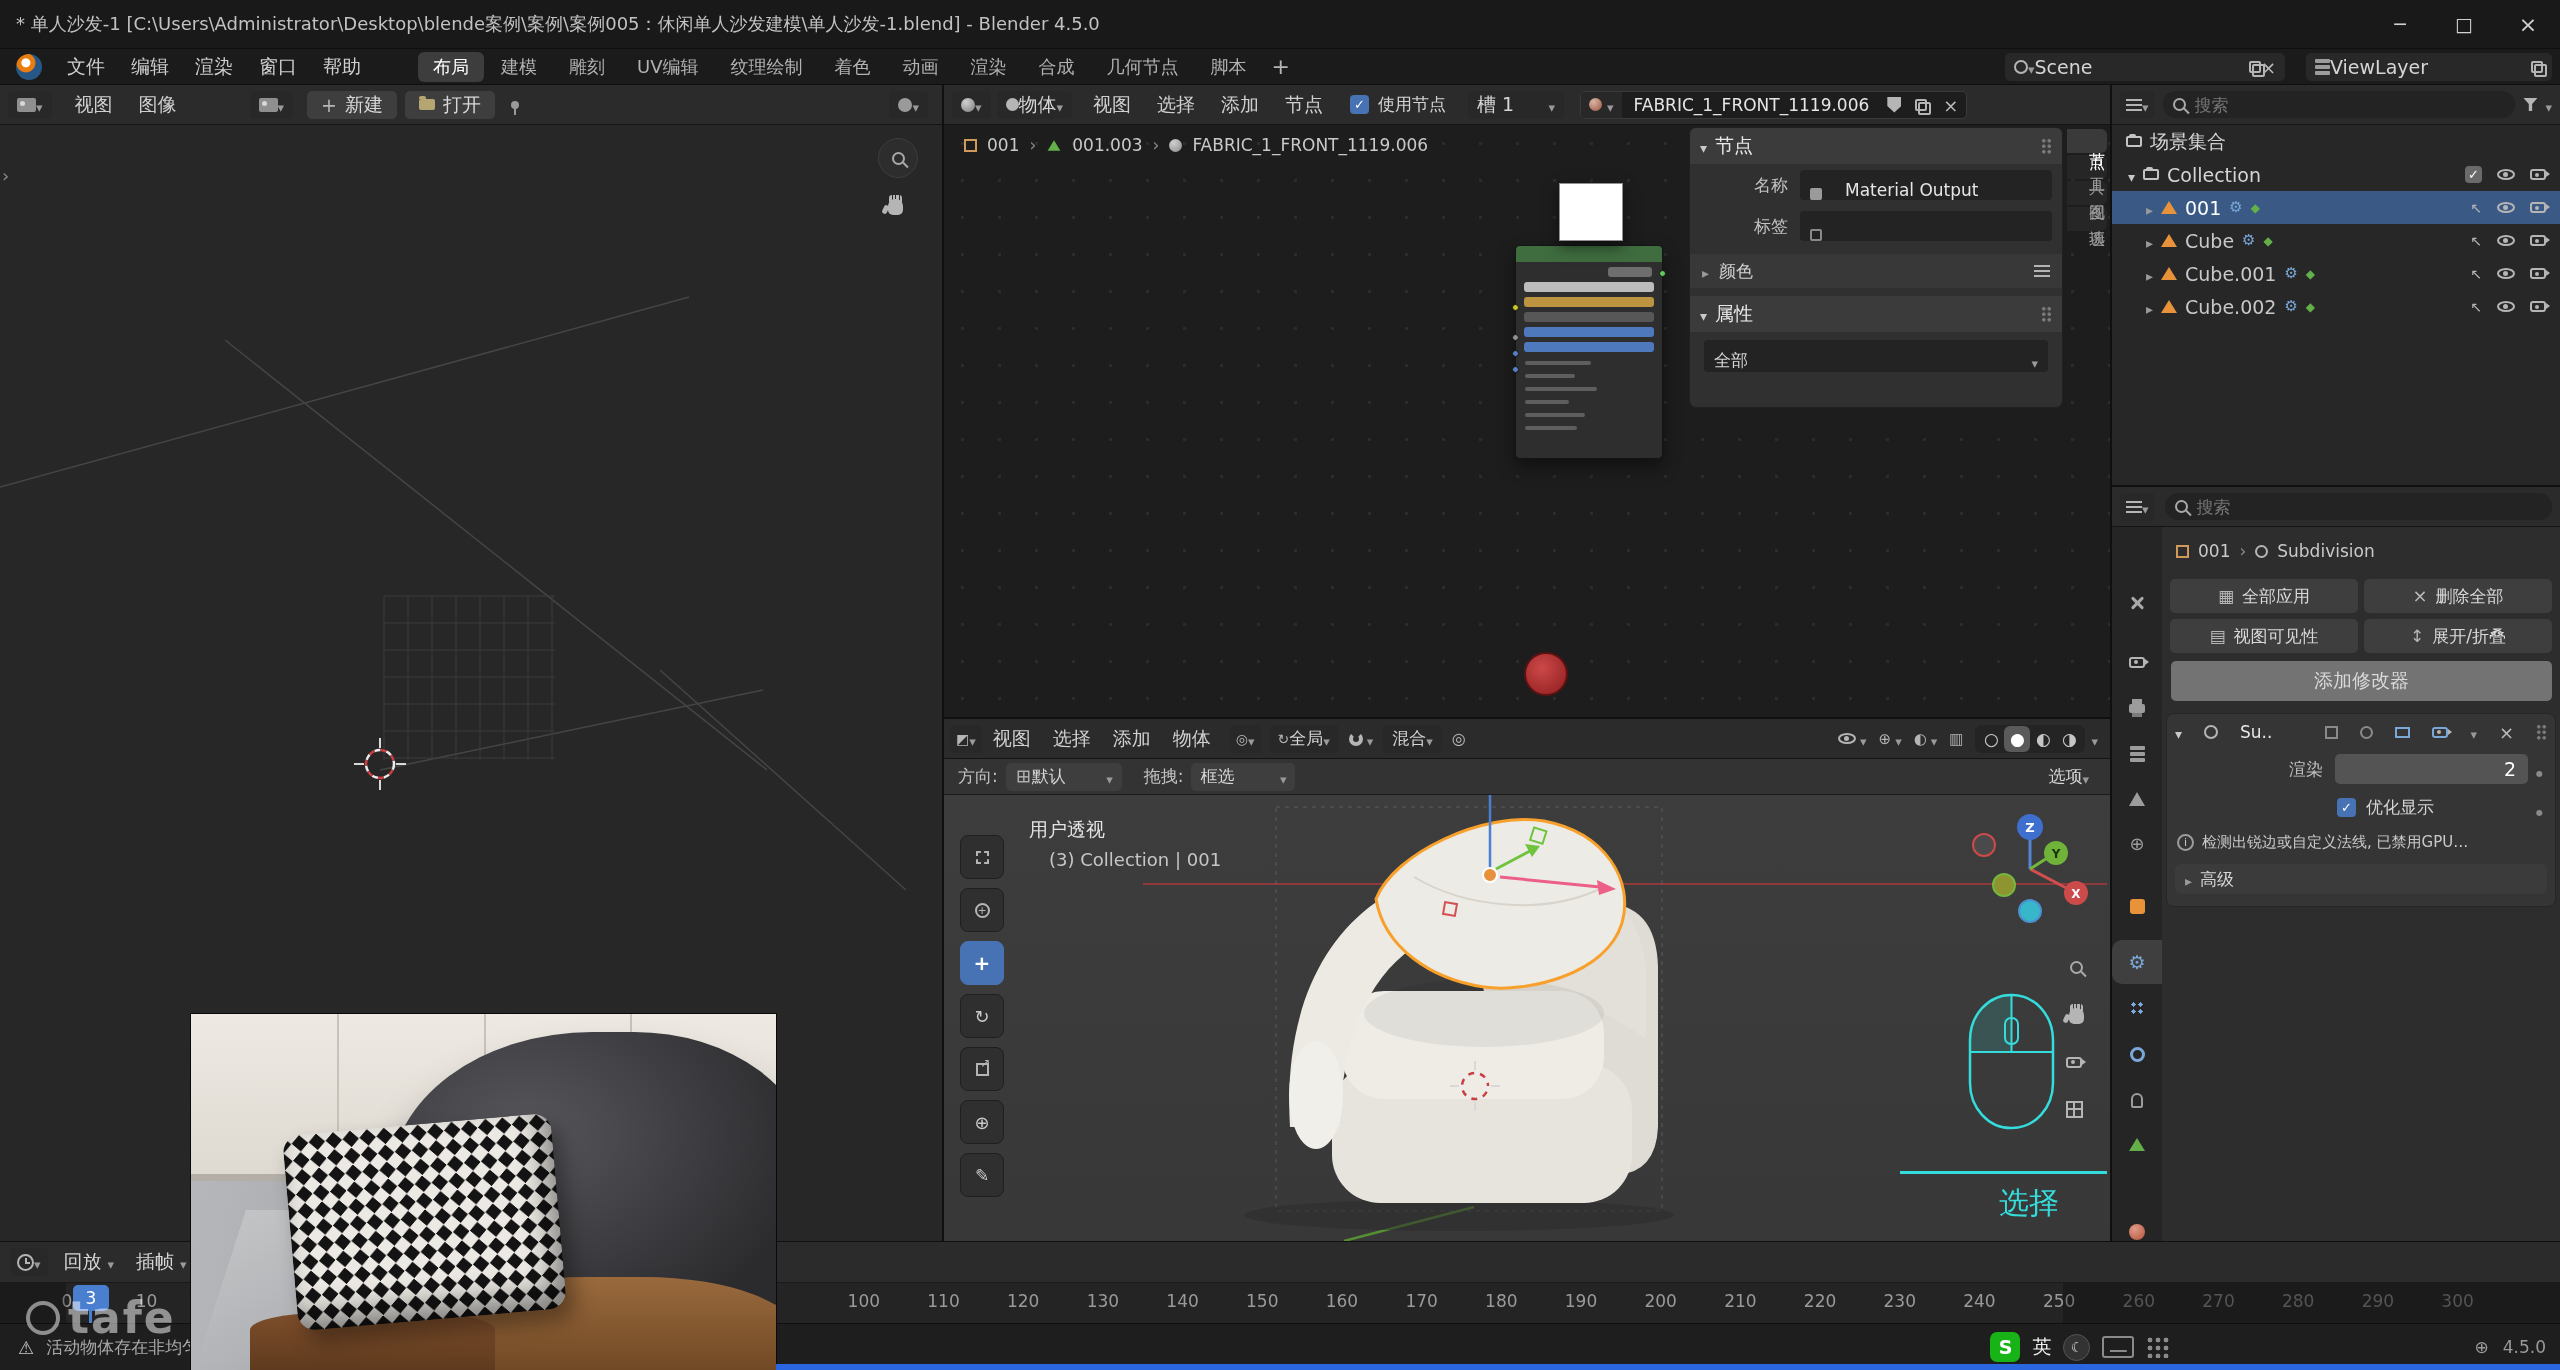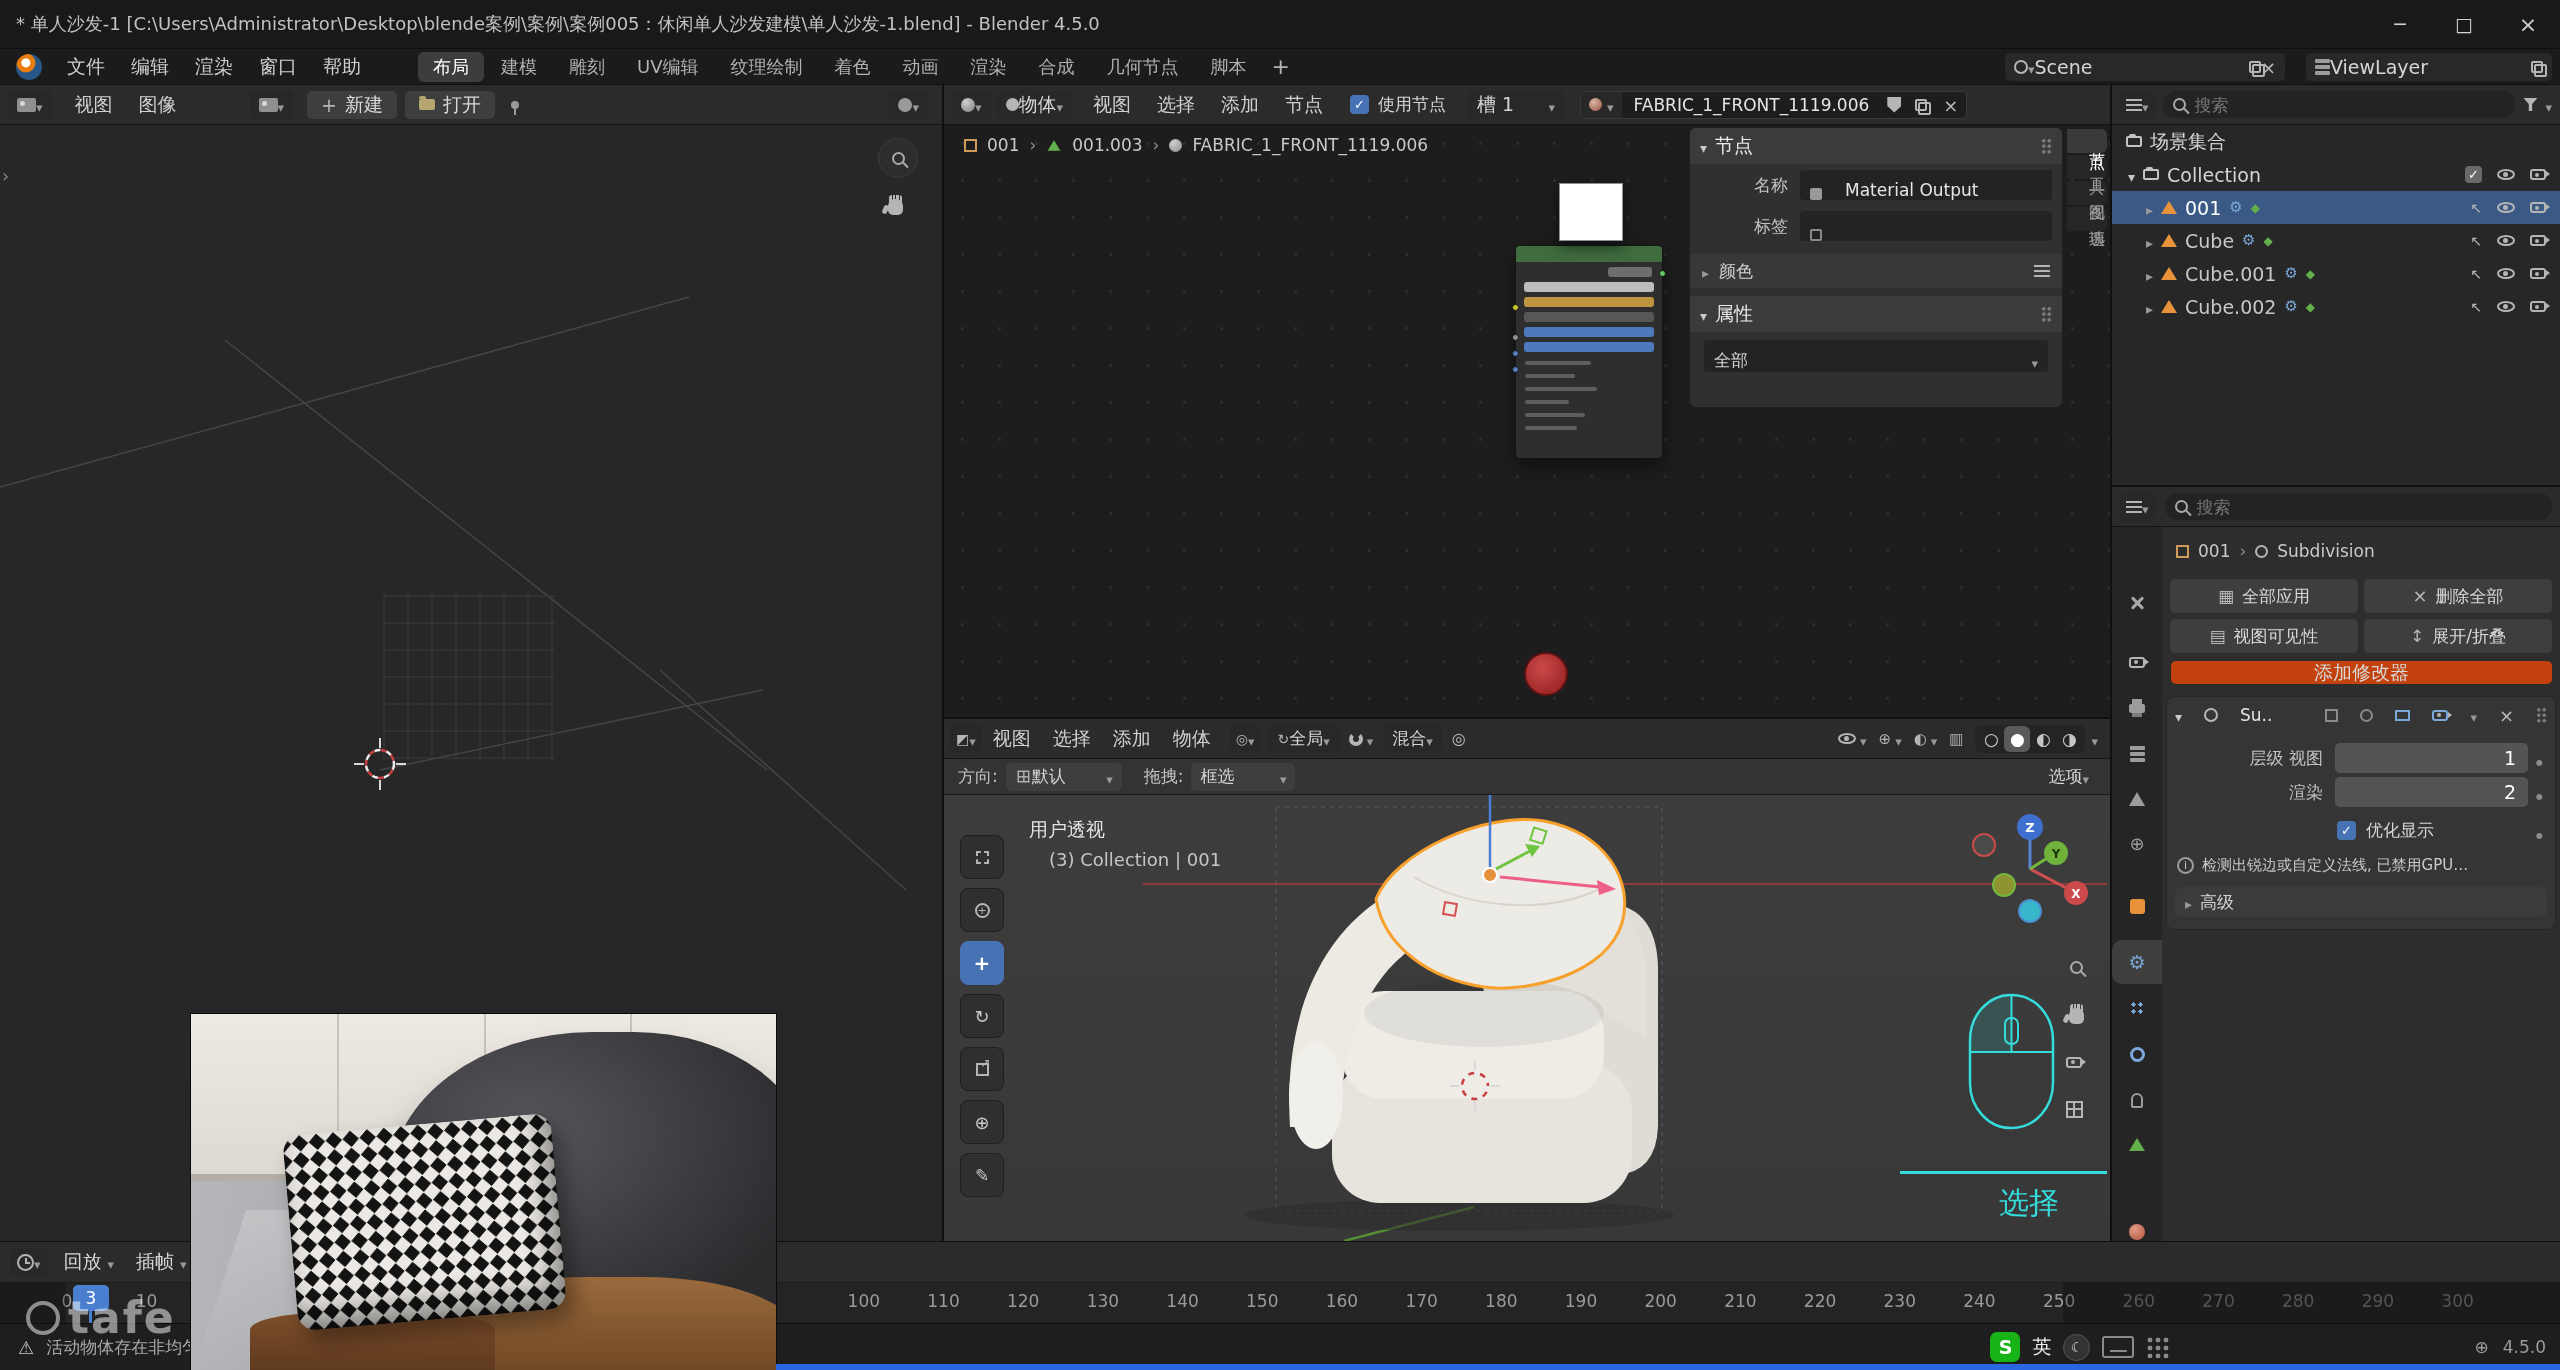--- a/index.html
+++ b/index.html
@@ -647,44 +647,37 @@
       <div class="flex" style="margin:6px 8px 0 8px;gap:6px">
         <div class="btn small" style="flex:1;height:34px">
             <span style="color:#b5b5b5">▤</span>
             <span>视图可见性</span>
           </div>
         <div class="btn small" style="flex:1;height:34px">
             <span style="color:#b5b5b5">↕</span>
             <span>展开/折叠</span>
           </div>
       </div>
-      <div class="btn" style="margin:8px 8px 0 9px;height:23px;background:#c2410c">
+      <div class="btn" style="margin:8px 8px 0 9px;height:40px;background:#737373">
           <span>添加修改器</span>
         </div>
 
       <div style="margin:12px 4px 0 4px;background:#353535;border:1px solid #262626;border-radius:8px;padding-bottom:12px">
         <div class="flex" style="height:36px;padding:0 8px;gap:22px">
           <span class="chevd"></span>
           <span style="width:14px;height:14px;border-radius:50%;border:2px solid #b5b5b5"></span>
           <span class="small" style="color:#e5e5e5">Su..</span>
           <span style="margin-left:auto"></span>
           <span style="width:13px;height:13px;border:2px solid #8a8a8a"></span>
           <span style="width:13px;height:13px;border:2px solid #8a8a8a;border-radius:50%"></span>
           <span style="width:15px;height:11px;border:2px solid #7aa8d8"></span>
           <span class="camico" style="border-color:#7aa8d8"></span>
           <span class="chev"></span>
           <span class="xico"></span>
           <span class="dots"></span>
-        </div>
-        <div class="flex" style="padding:10px 12px 0 0">
-          <span class="small lbl" style="width:168px;text-align:right;padding-right:12px">层级 视图</span>
-          <div class="slider" style="flex:1;height:30px;justify-content:flex-end">
-              <span style="color:#fff">1</span>
-            </div>
-          <span class="dot" style="margin-left:8px"></span>
         </div>
         <div class="flex" style="padding:4px 12px 0 0">
           <span class="small lbl" style="width:168px;text-align:right;padding-right:12px">渲染</span>
           <div class="slider" style="flex:1;height:30px;justify-content:flex-end">
               <span style="color:#fff">2</span>
             </div>
           <span class="dot" style="margin-left:8px"></span>
         </div>
         <div class="flex" style="padding:12px 12px 0 170px;gap:10px">
           <span class="cb"></span>

